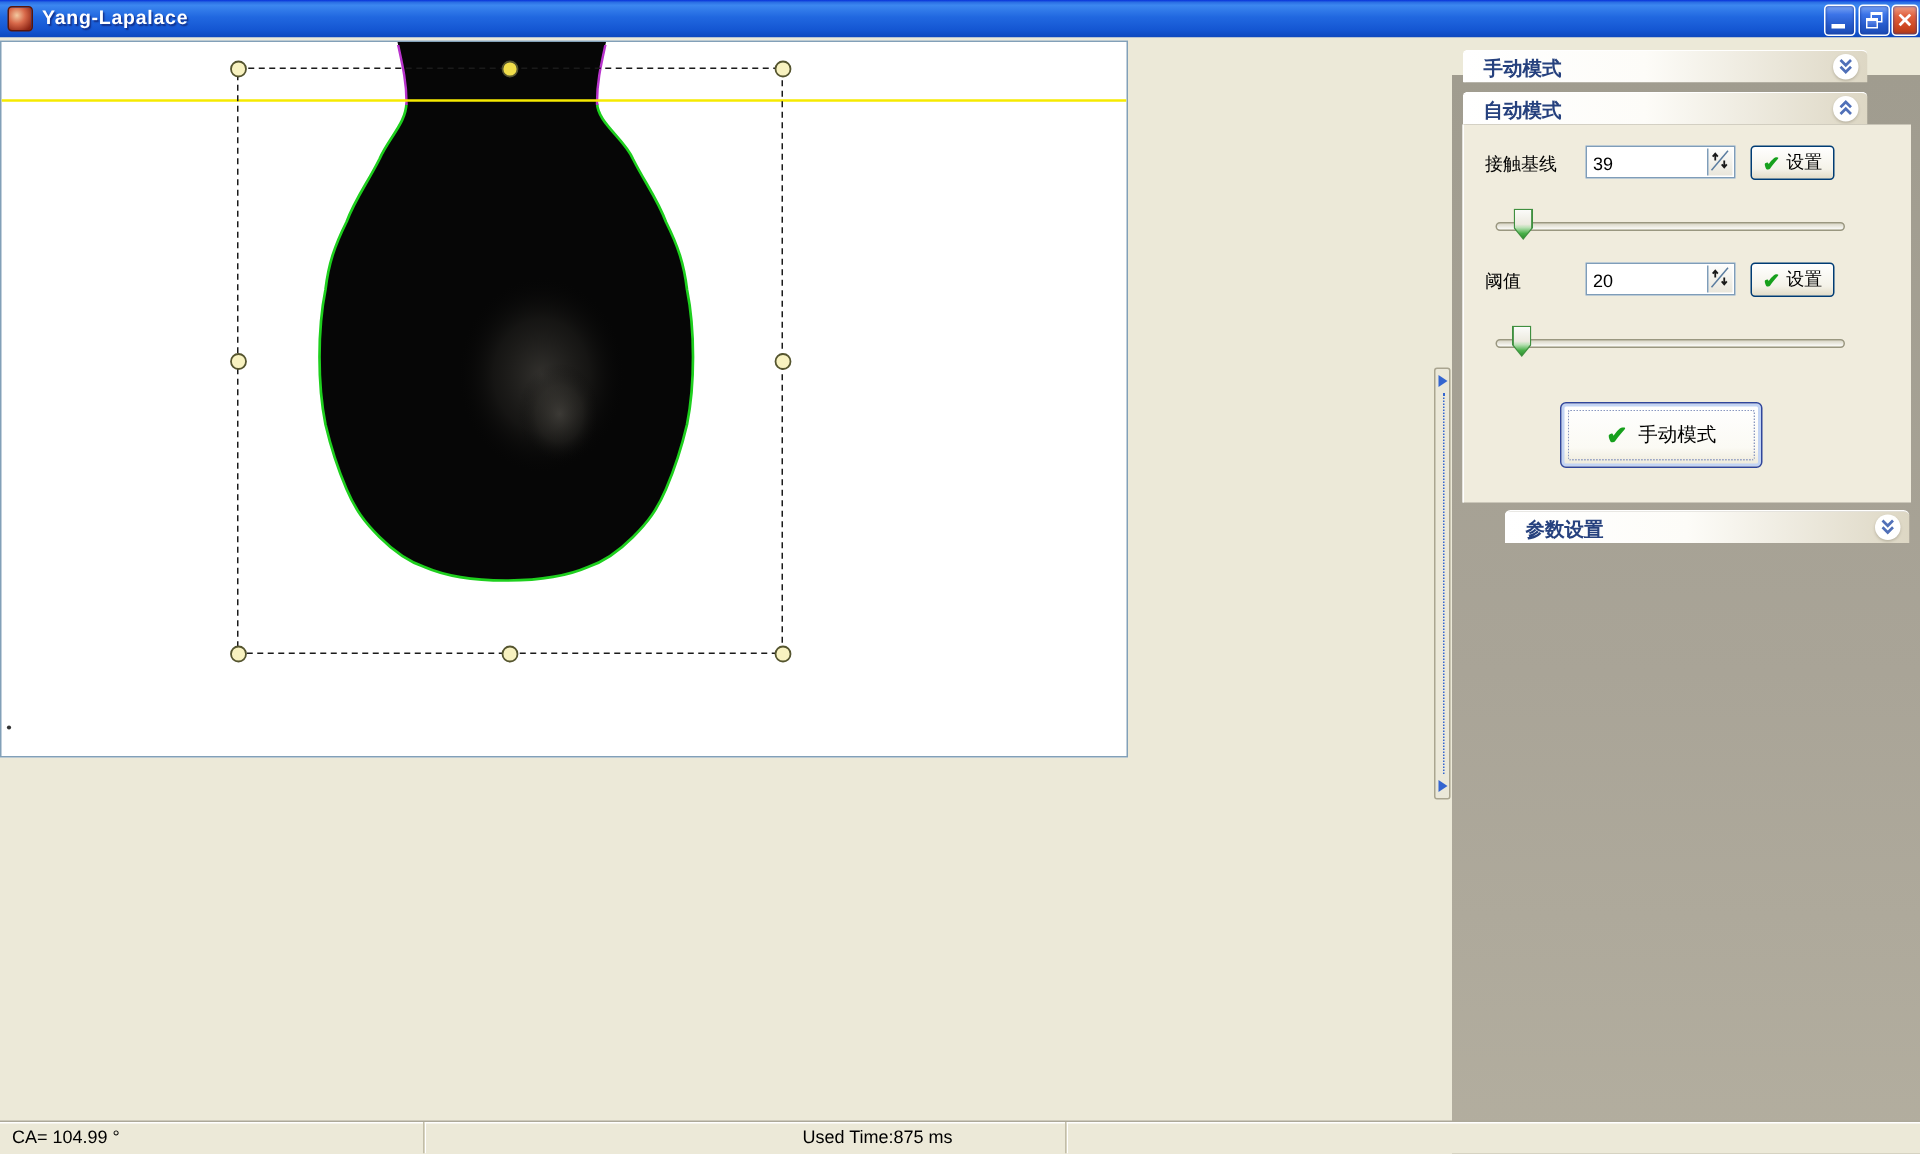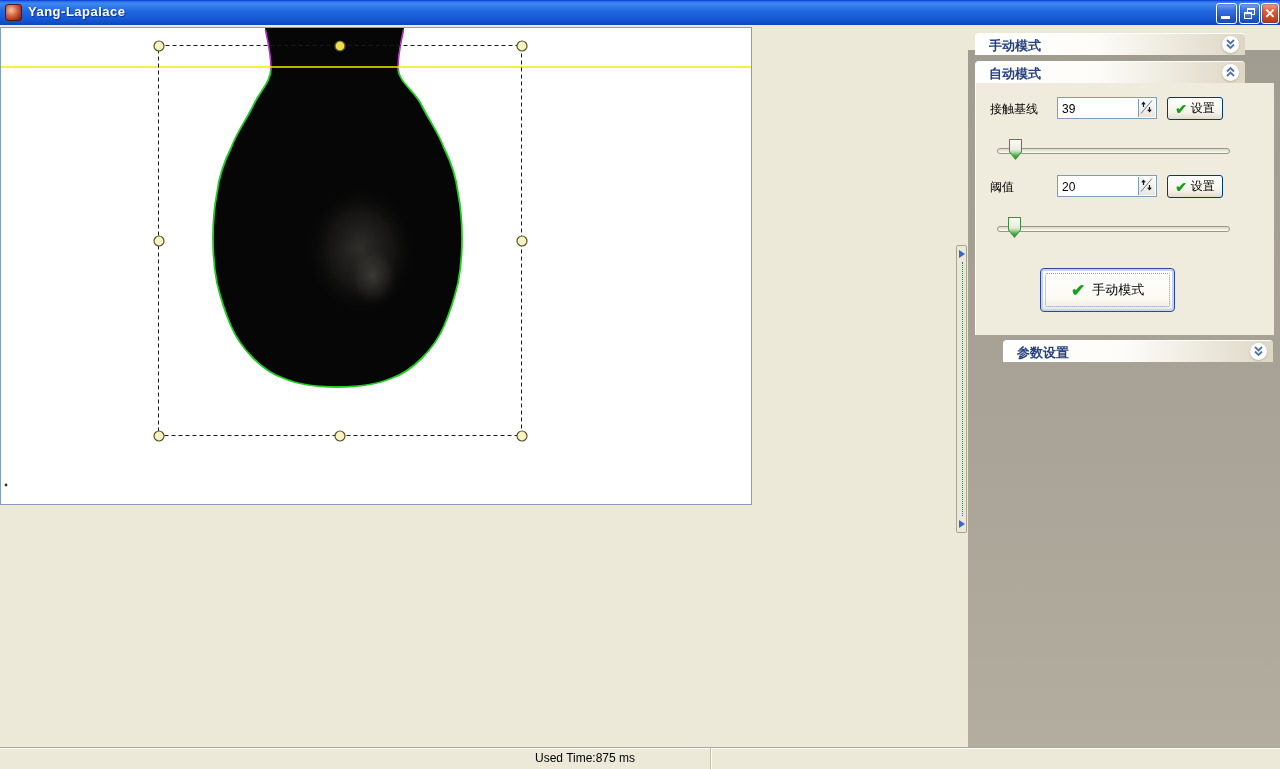--- a/index.html
+++ b/index.html
@@ -252,15 +252,16 @@
     <svg width="17" height="17" viewBox="0 0 17 17" fill="none" stroke="#5070b8" stroke-width="1.8">
       <path d="M5 4 L8.5 7.5 L12 4"></path>
         <path d="M5 8.5 L8.5 12 L12 8.5"></path>
       </svg>
   </span>
 </div>
 
 <div class="bottom-line"></div>
 
 <div class="statusbar">
+  <div class="status-cell" style="left:0;width:283px;">CA= 104.99 °</div>
   <div class="status-cell" style="left:527px;width:184px;">Used Time:875 ms</div>
   <div class="status-cell" style="left:711px;width:569px;border-right:none;box-shadow:none;"></div>
 </div>
 
 </body></html>

